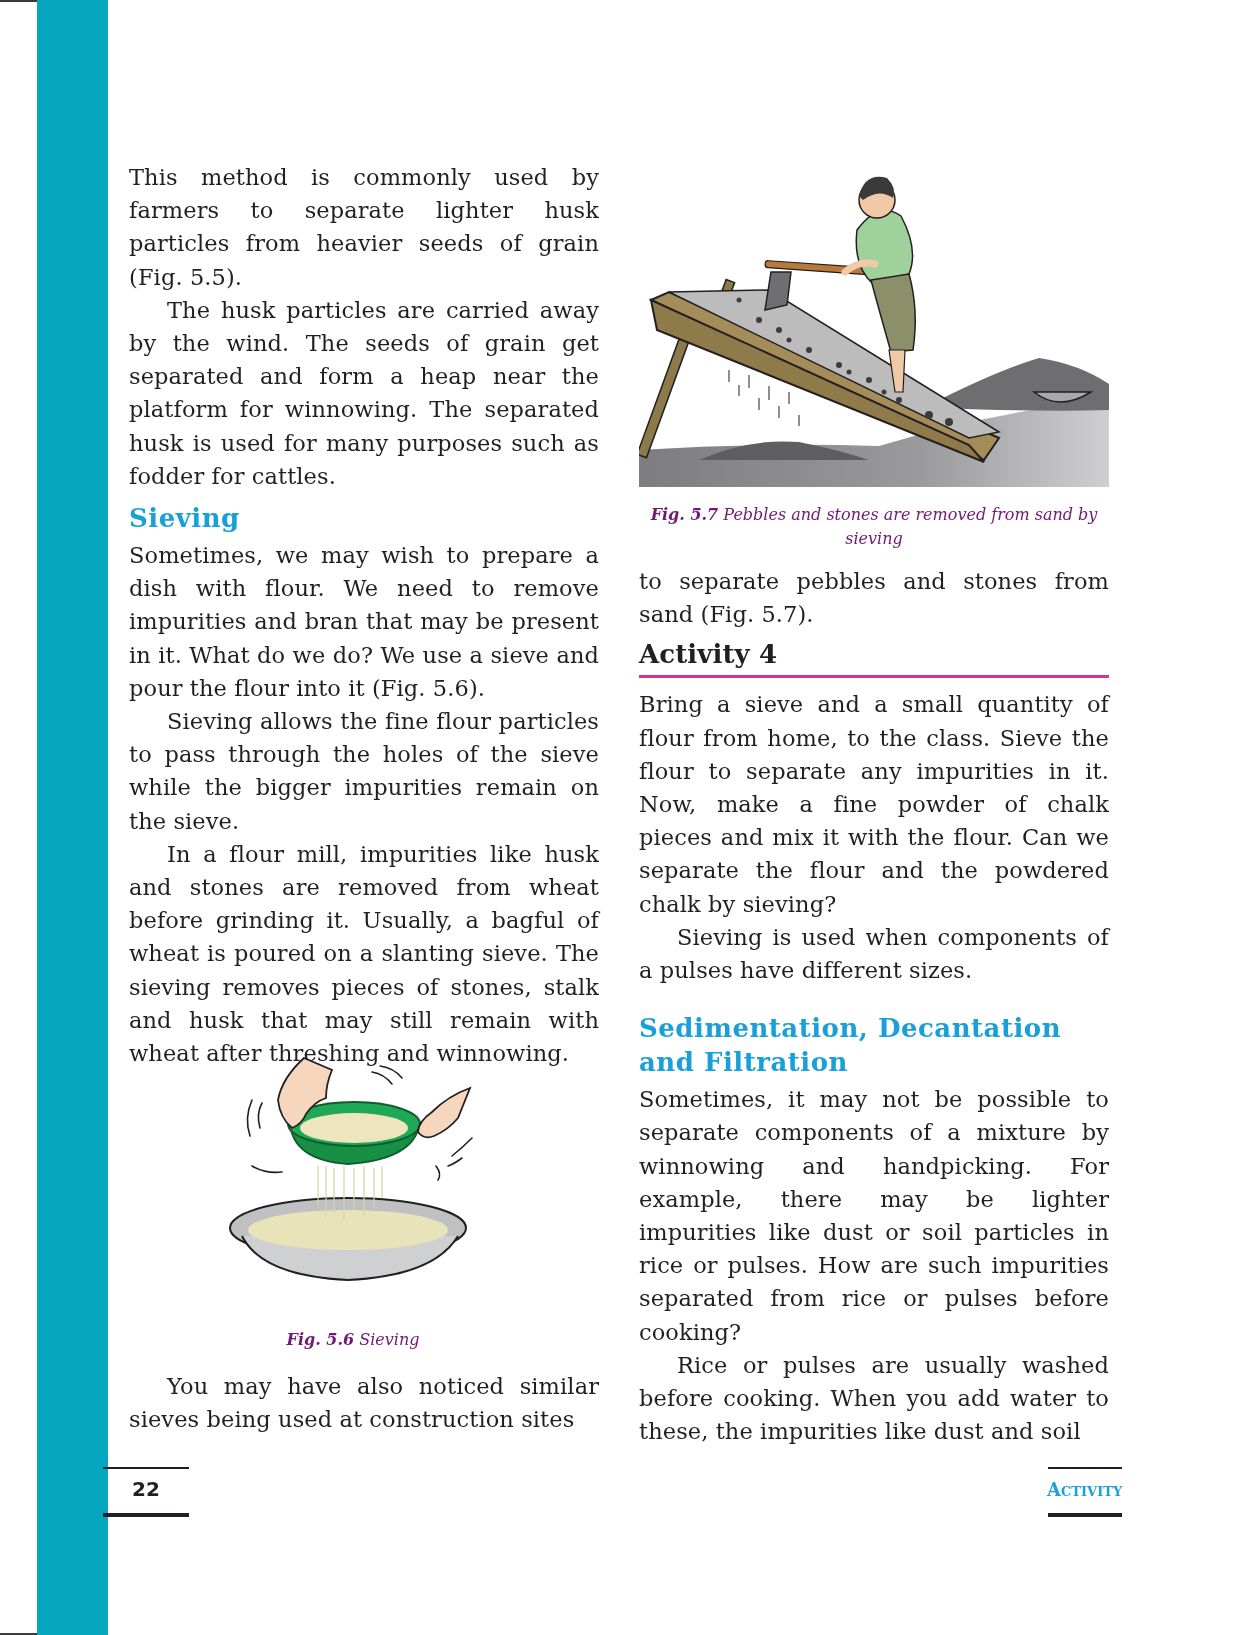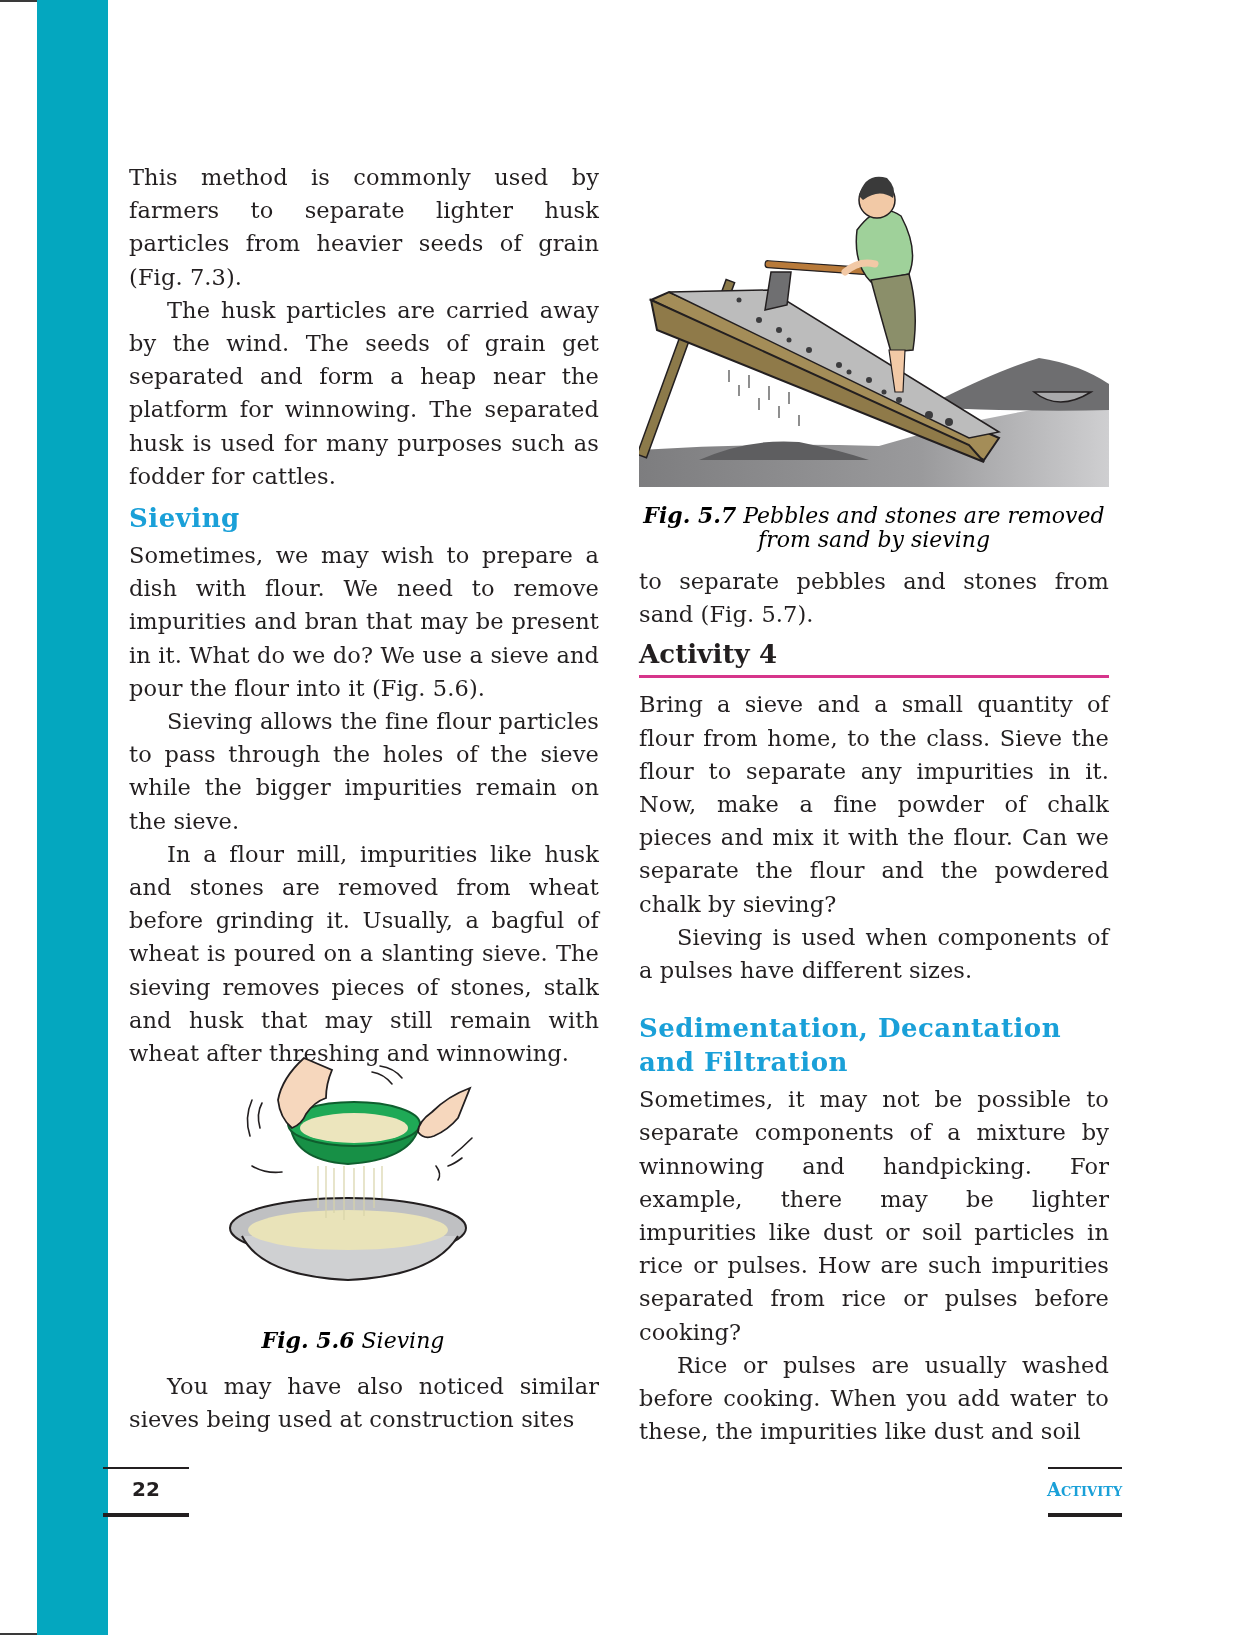--- a/index.html
+++ b/index.html
@@ -8,36 +8,36 @@
   .crop-mark { position:absolute; background:#3a3a3a; height:2px; width:37px; left:0; }
   .teal-bar { position:absolute; left:37px; top:0; width:71px; height:1635px; background:#04a7bf; }
   .col { position:absolute; font-size:22.5px; line-height:33.2px; text-align:justify; letter-spacing:0.1px; }
   .col p { margin:0; }
   .indent { text-indent:38px; }
   .left { left:129px; width:470px; }
   .right { left:639px; width:470px; }
   .h-blue { font-family:"DejaVu Serif", serif; font-weight:bold; color:#1aa0d8; font-size:26px; line-height:34px; margin:0; letter-spacing:0.5px; }
   .h-activity { font-family:"DejaVu Serif", serif; font-weight:bold; color:#231f20; font-size:26px; line-height:34px; margin:0; }
   .activity-rule { height:3px; background:#d6358b; width:470px; }
-  .caption { position:absolute; font-size:22px; line-height:24px; text-align:center; font-style:italic; color:#000000; }
+  .caption { position:absolute; font-size:16px; line-height:24px; text-align:center; font-style:italic; color:#701a75; }
   .caption b { font-style:italic; font-weight:bold; font-family:"DejaVu Serif", serif; }
   .figure { position:absolute; overflow:hidden; }
   .footer-rule { position:absolute; background:#231f20; }
   .page-num { position:absolute; font-family:"DejaVu Sans", sans-serif; font-weight:bold; font-size:20px; color:#231f20; }
   .book-title { position:absolute; font-family:"DejaVu Serif", serif; font-weight:bold; color:#1aa0d8; font-size:18px; font-variant:small-caps; letter-spacing:0px; }
 </style>
 </head>
 <body>
 
 <div class="crop-mark" style="top:0;"></div>
 <div class="crop-mark" style="top:1633px;"></div>
 <div class="teal-bar"></div>
 
 <div class="col left" style="top:161px;">
-  <p>This method is commonly used by farmers to separate lighter husk particles from heavier seeds of grain (Fig. 7.3).</p>
+  <p>This method is commonly used by farmers to separate lighter husk particles from heavier seeds of grain (Fig. 5.5).</p>
   <p class="indent">The husk particles are carried away by the wind. The seeds of grain get separated and form a heap near the platform for winnowing. The separated husk is used for many purposes such as fodder for cattles.</p>
   <h2 class="h-blue" style="margin-top:8px; margin-bottom:4px;">Sieving</h2>
   <p>Sometimes, we may wish to prepare a dish with flour. We need to remove impurities and bran that may be present in it. What do we do? We use a sieve and pour the flour into it (Fig. 5.6).</p>
   <p class="indent">Sieving allows the fine flour particles to pass through the holes of the sieve while the bigger impurities  remain on the sieve.</p>
   <p class="indent">In a flour mill, impurities like husk and stones are removed from wheat before grinding it. Usually, a bagful of wheat is poured on a slanting sieve. The sieving removes pieces of stones, stalk and husk that may still remain with wheat after threshing and winnowing.</p>
 </div>
 
 <div class="figure" style="left:222px; top:1048px; width:262px; height:250px;">
   <svg width="262" height="250" viewBox="0 0 262 250">
 

